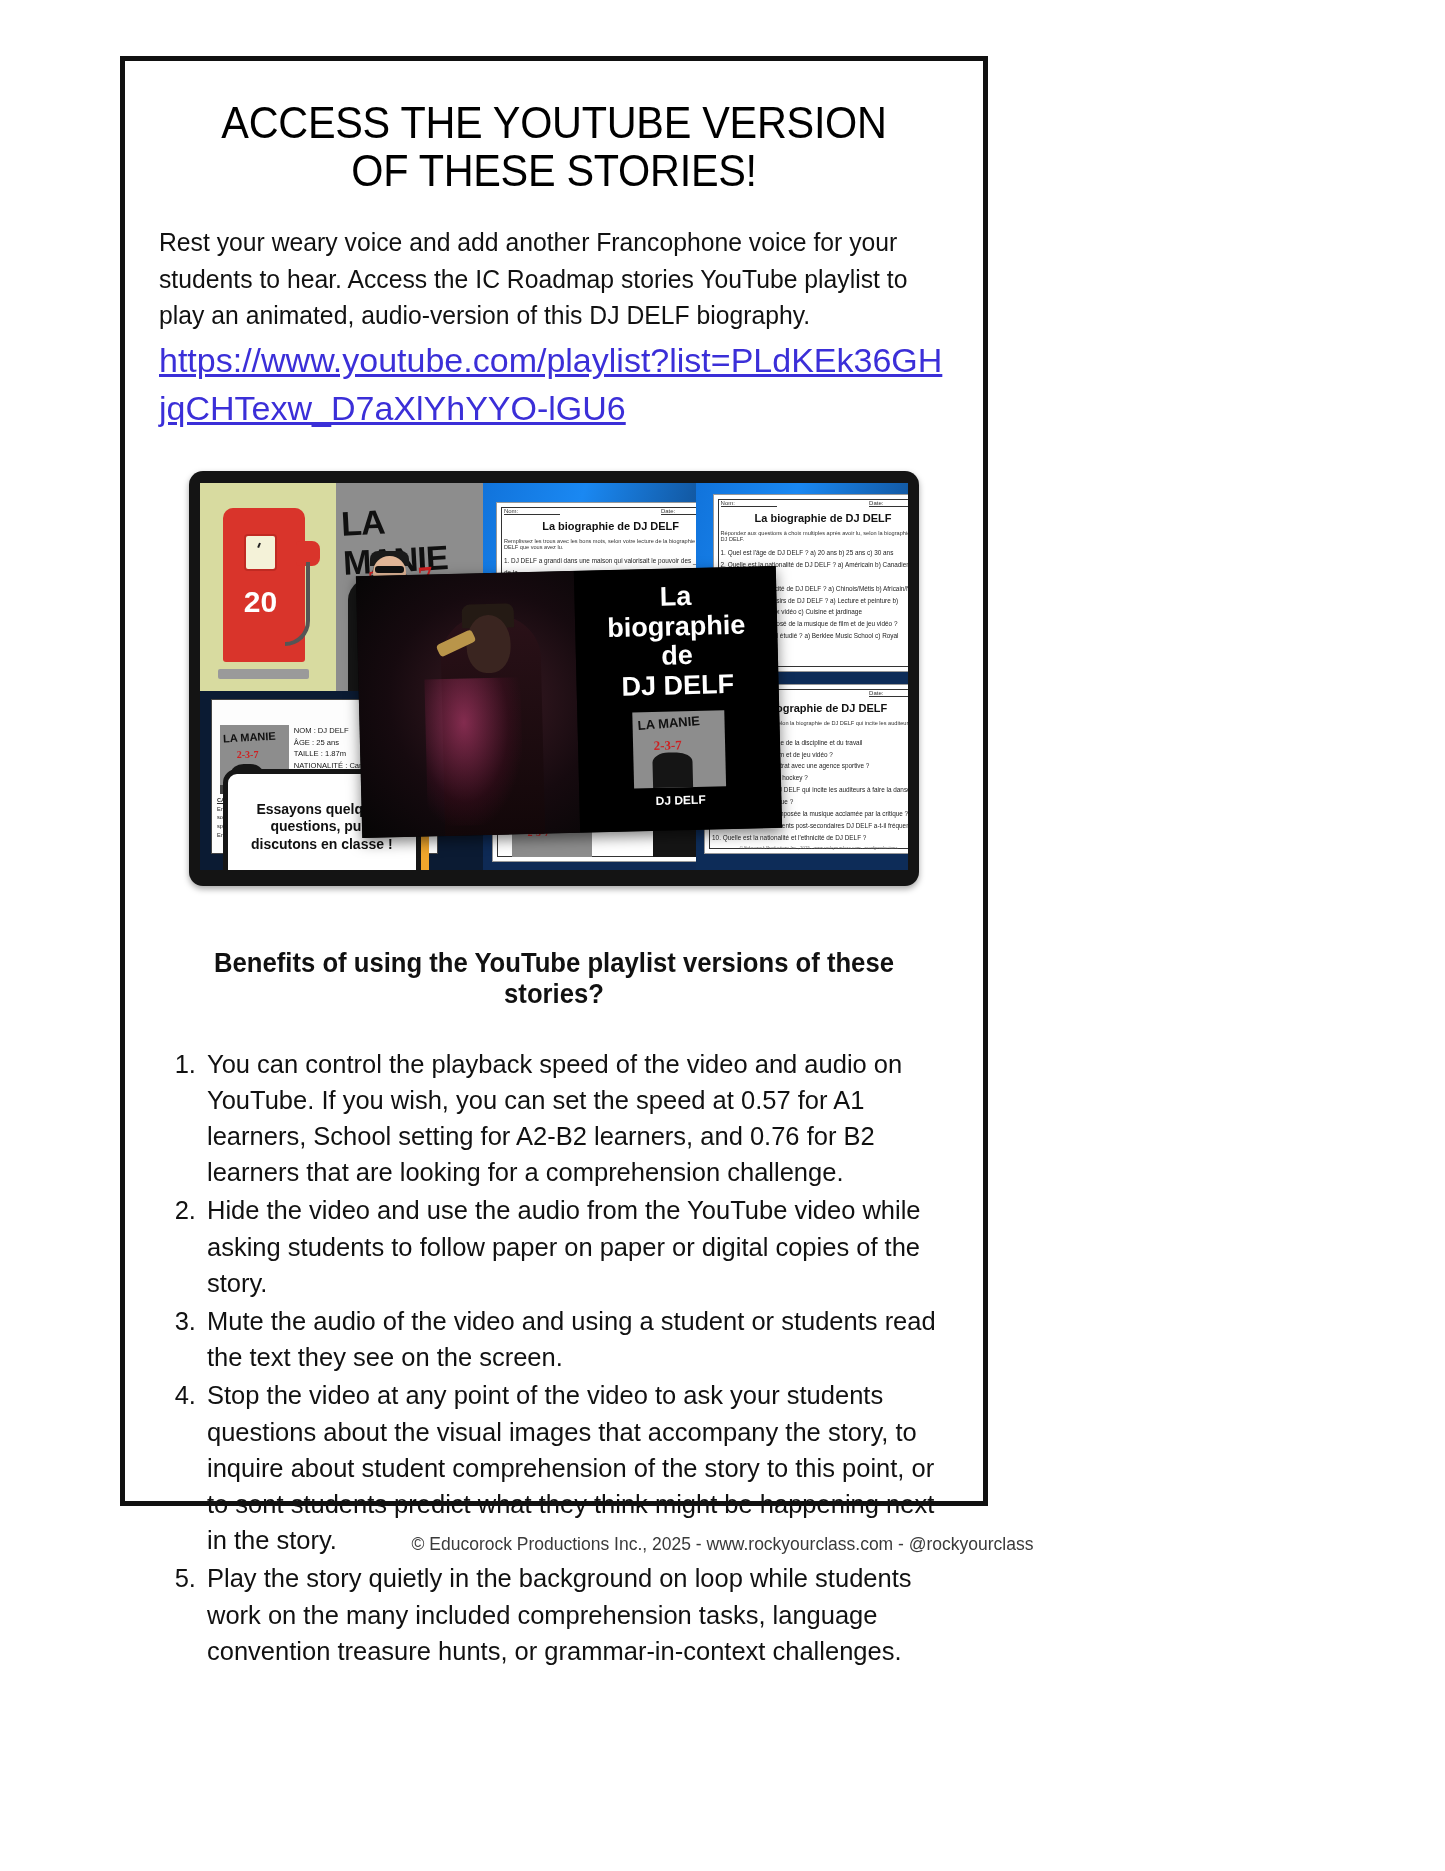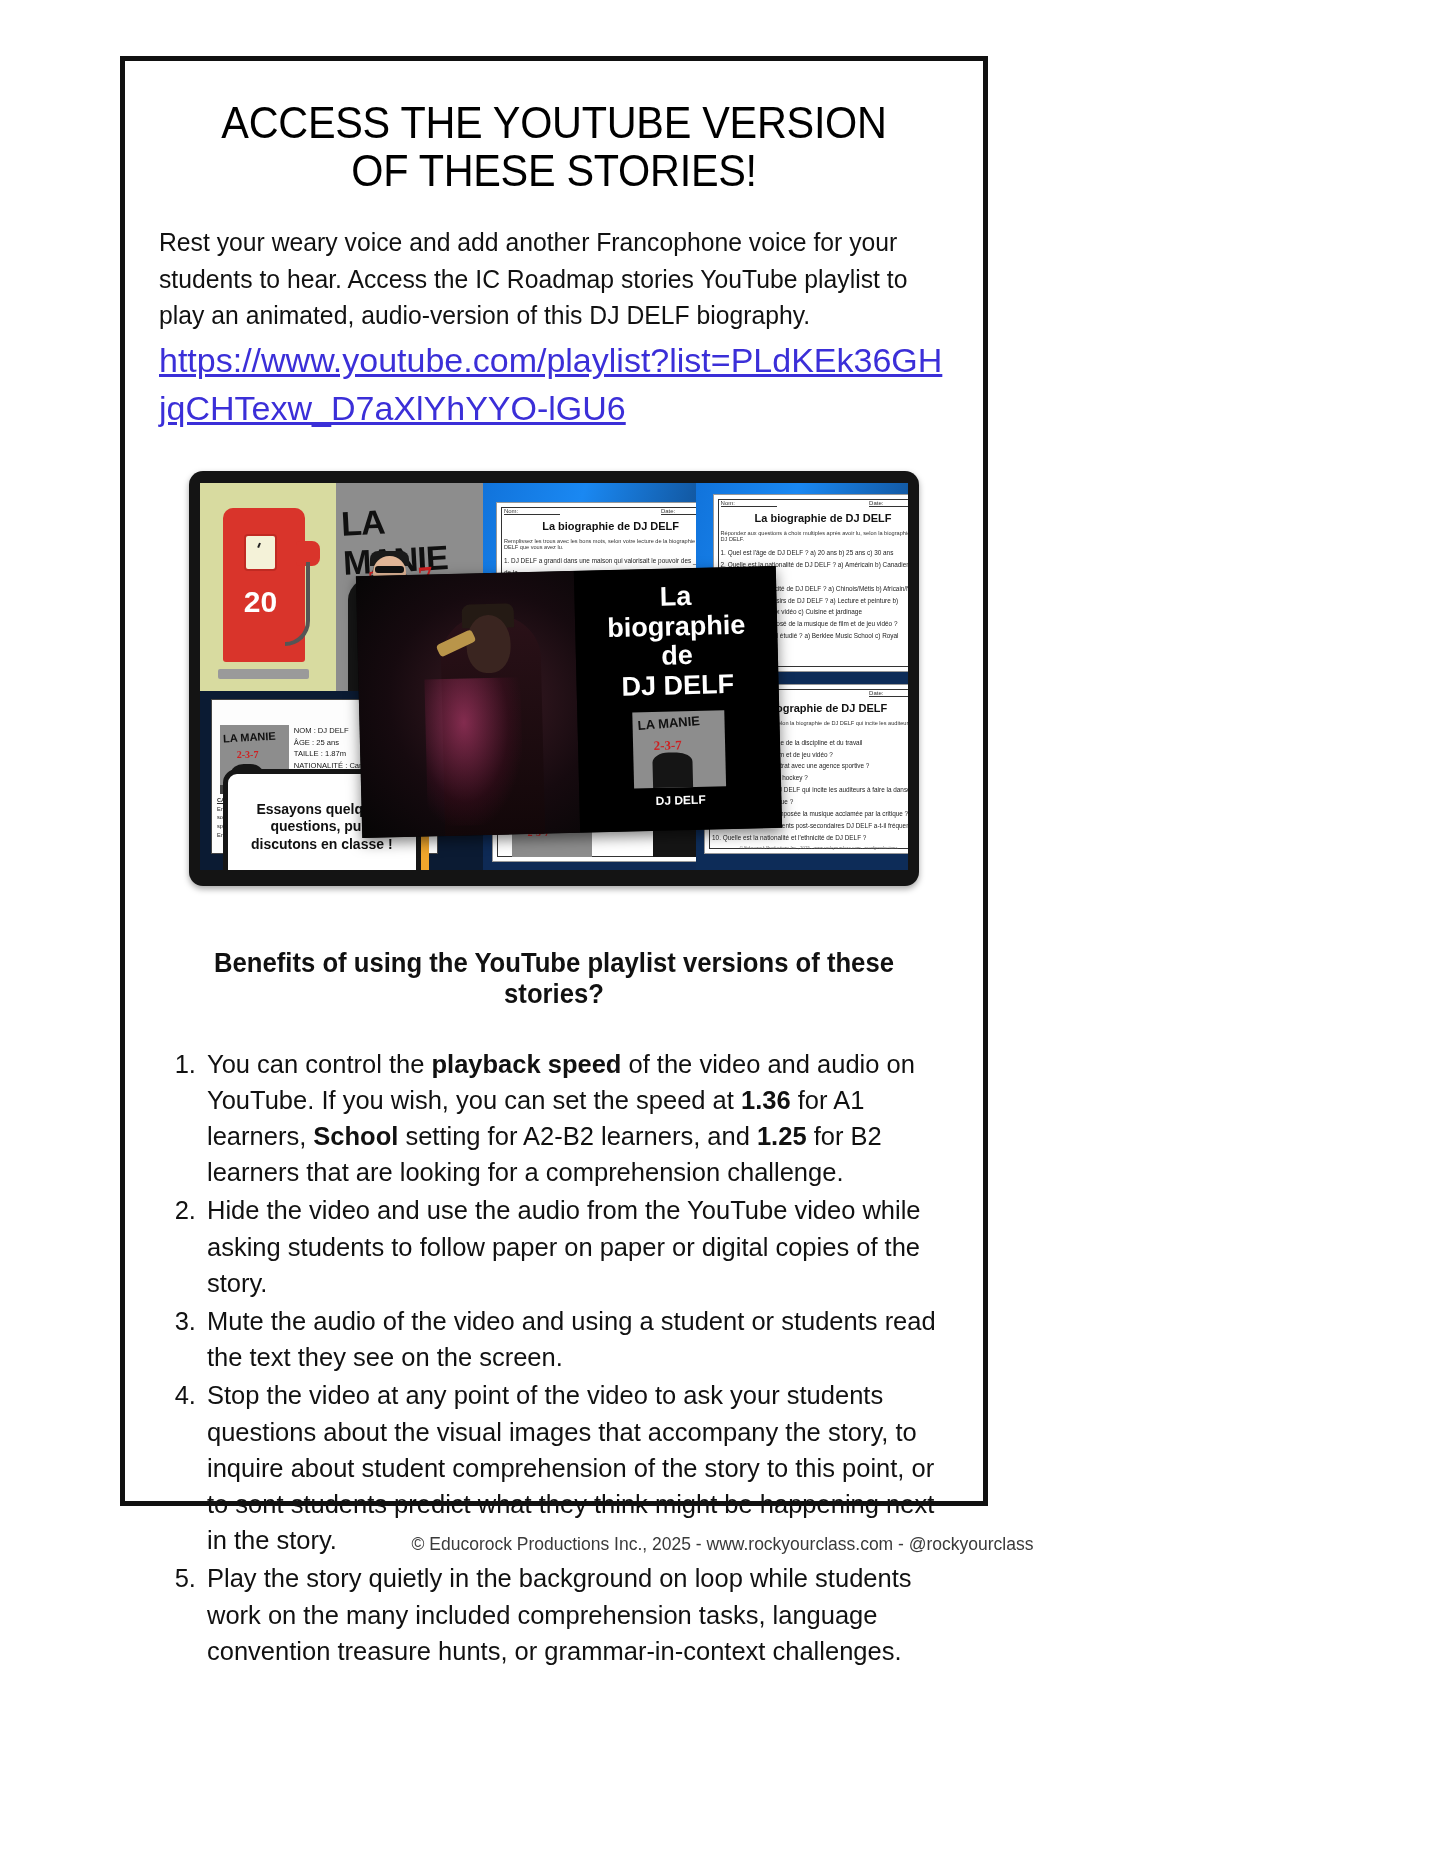--- a/index.html
+++ b/index.html
@@ -460,21 +460,21 @@
     list-style-position: outside;
   }
   ol.benefits li {
     font-size: 25.5px;
     line-height: 1.42;
     color: #111111;
     margin-bottom: 2px;
     font-family: "Liberation Sans Narrow", "Liberation Sans", sans-serif;
     padding-left: 4px;
   }
-  ol.benefits li b { font-weight: 700; }
+  ol.benefits li b { font-weight: 400; }
 
   
   .footer {
     position: absolute;
     left: 0;
     top: 1534px;
     width: 1445px;
     text-align: center;
     font-size: 17.5px;
     color: #3a3a3a;
@@ -650,21 +650,21 @@
               <div class="vt-fig"></div>
             </div>
             <div class="vid-djdelf">DJ DELF</div>
           </div>
         </div>
       </div>
 
       <h2 class="benefits-h">Benefits of using the YouTube playlist versions of these stories?</h2>
 
       <ol class="benefits">
-        <li>You can control the <b>playback speed</b> of the video and audio on YouTube. If you wish, you can set the speed at <b>1.36</b> for A1 learners, <b>School</b> setting for A2-B2 learners, and <b>1.25</b> for B2 learners that are looking for a comprehension challenge.</li>
+        <li>You can control the <b>playback speed</b> of the video and audio on YouTube. If you wish, you can set the speed at <b>0.57</b> for A1 learners, <b>School</b> setting for A2-B2 learners, and <b>0.76</b> for B2 learners that are looking for a comprehension challenge.</li>
         <li>Hide the video and use the audio from the YouTube video while asking students to follow paper on paper or digital copies of the story.</li>
         <li>Mute the audio of the video and using a student or students read the text they see on the screen.</li>
         <li>Stop the video at any point of the video to ask your students questions about the visual images that accompany the story, to inquire about student comprehension of the story to this point, or to sont students predict what they think might be happening next in the story.</li>
         <li>Play the story quietly in the background on loop while students work on the many included comprehension tasks, language convention treasure hunts, or grammar-in-context challenges.</li>
       </ol>
 
     </div>
   </div>
 
   <div class="footer">© Educorock Productions Inc., 2025 - www.rockyourclass.com - @rockyourclass</div>

